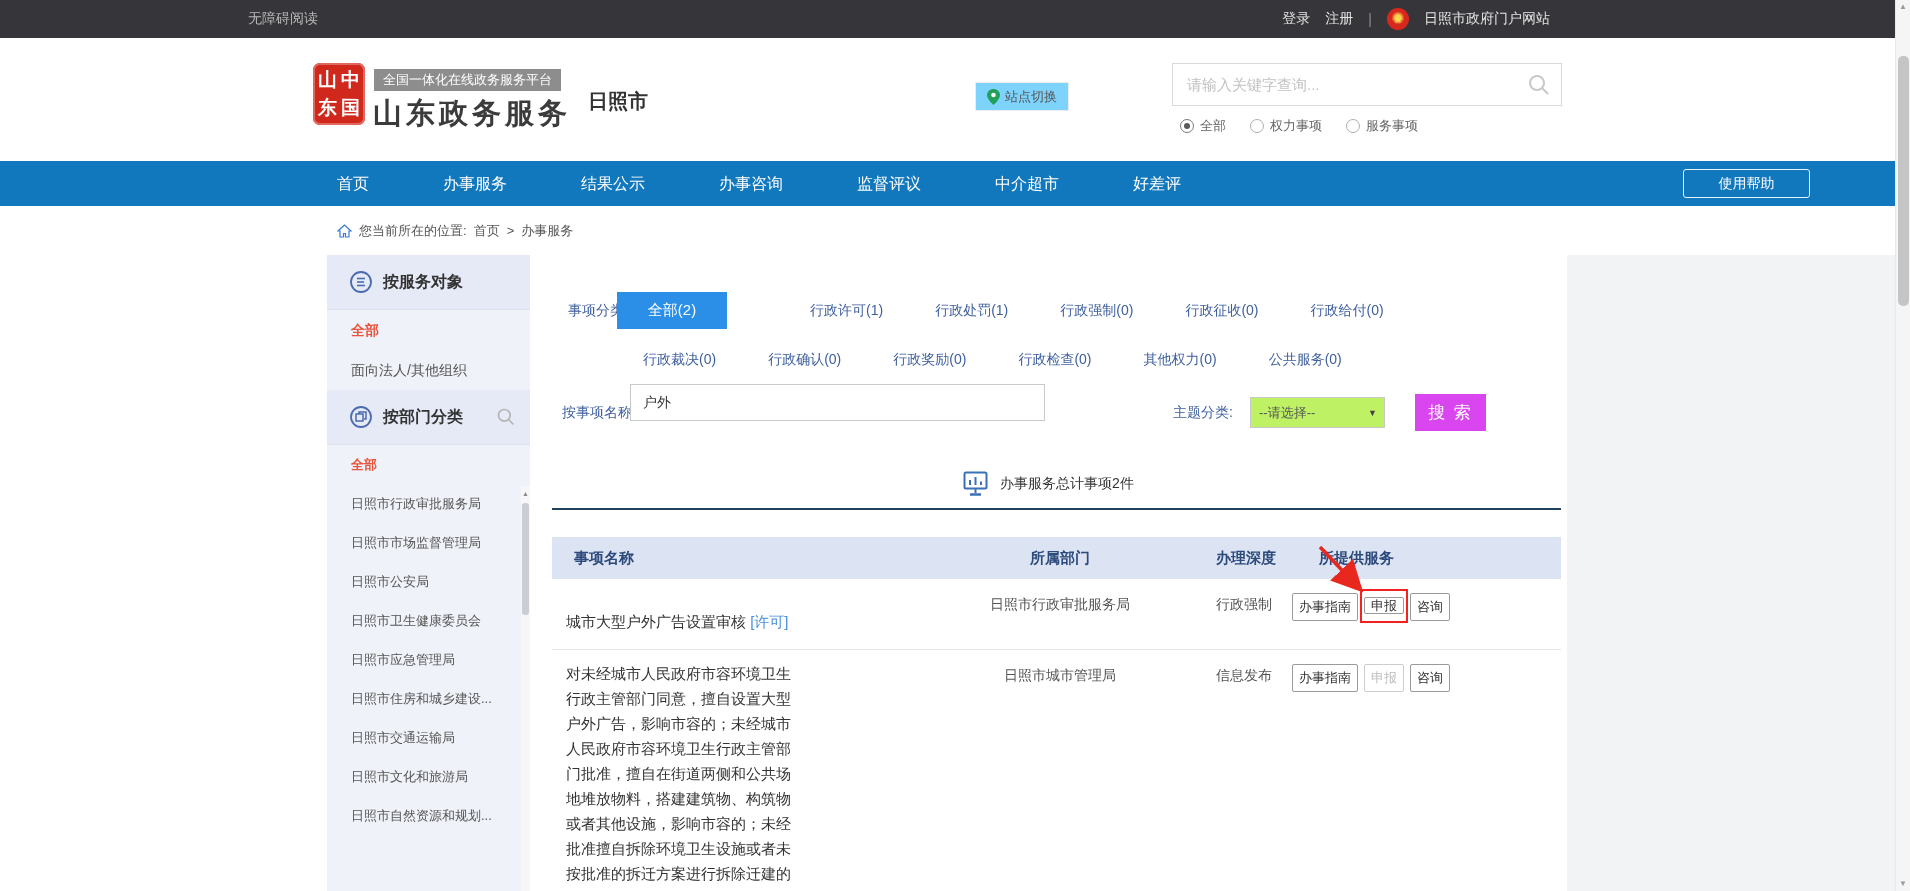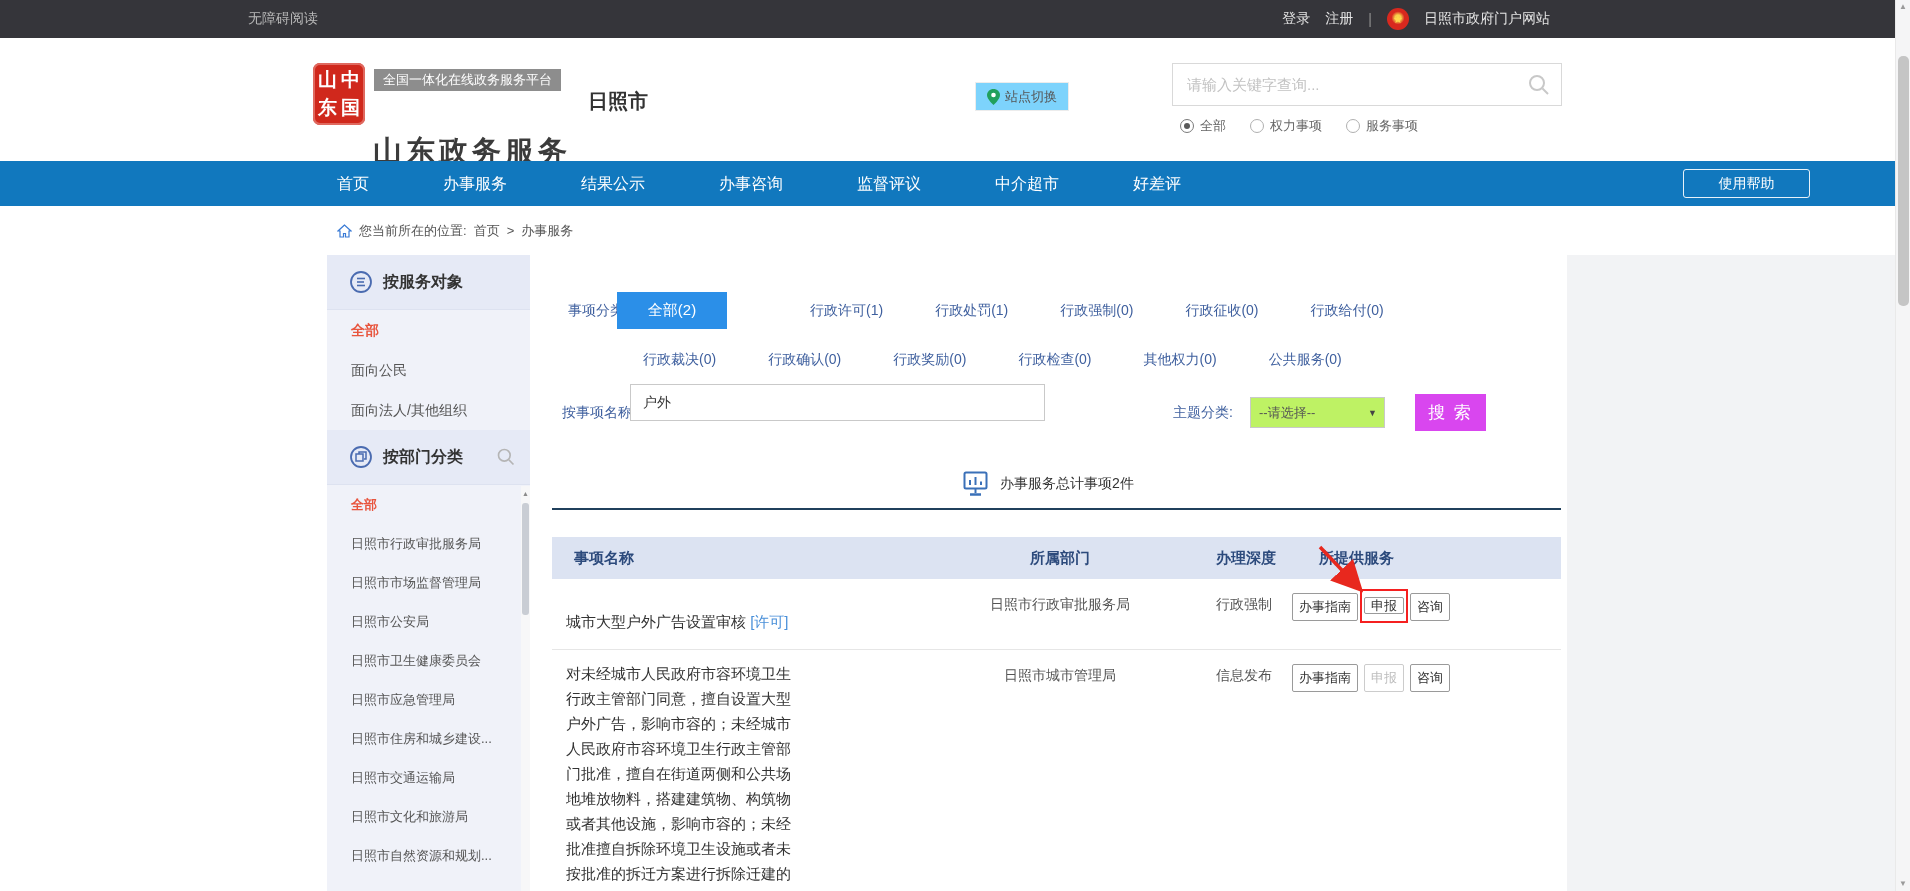--- a/index.html
+++ b/index.html
@@ -9,21 +9,21 @@
   .topbar { height:38px; background:#35353a; display:flex; align-items:center; font-size:14px; }
   .tb-access { margin-left:248px; color:#b9b9b9; }
   .tb-right { margin-left:auto; margin-right:360px; display:flex; align-items:center; gap:15px; color:#e3e3e3; }
   .tb-sep { color:#8f8f8f; }
   .emblem { width:22px; height:22px; border-radius:50%; background:radial-gradient(circle at 50% 45%, #f7d04b 18%, #d8281e 40%); display:flex; align-items:center; justify-content:center; color:#ffd84d; font-size:11px; }
 
   
   .header { height:123px; background:#fff; position:relative; }
   .seal { position:absolute; left:313px; top:25px; width:52px; height:62px; background:#d0281c; border-radius:7px; display:grid; grid-template-columns:1fr 1fr; grid-template-rows:1fr 1fr; color:#fff; font-weight:bold; font-size:19px; padding:3px; text-align:center; line-height:27px; box-shadow:inset 0 0 0 2px #e0695f; }
   .badge { position:absolute; left:374px; top:31px; height:22px; line-height:22px; background:#8d8d8d; color:#fff; font-size:13px; padding:0 9px; }
-  .brand { position:absolute; left:373px; top:56px; font-size:29px; font-weight:bold; color:#3b3b3b; letter-spacing:4px;margin-top:38px; }
+  .brand { position:absolute; left:373px; top:56px; font-size:29px; font-weight:bold; color:#3b3b3b; letter-spacing:4px; }
   .city { position:absolute; left:588px; top:50px; font-size:20px; font-weight:bold; color:#333; }
   .site-switch { position:absolute; left:975px; top:44px; width:94px; height:29px; background:#7dd3fc; border:1px solid #ececec; display:flex; align-items:center; justify-content:center; gap:5px; font-size:13px; color:#555; cursor:pointer; }
   .searchbox { position:absolute; left:1172px; top:25px; width:390px; height:43px; border:1px solid #d9d9d9; display:flex; align-items:center; background:#fff; }
   .searchbox input { border:0; outline:none; flex:1; font-size:15px; color:#333; padding-left:14px; font-family:inherit; }
   .searchbox input::placeholder { color:#c2c2c2; }
   .mag { margin-right:10px; }
   .scopes { position:absolute; left:1180px; top:79px; display:flex; gap:24px; align-items:center; font-size:13px; color:#666; }
   .scope { display:flex; align-items:center; gap:6px; cursor:pointer; }
   .radio { width:14px; height:14px; border-radius:50%; border:1px solid #b0b0b0; background:#fff; position:relative; }
   .radio.sel { border-color:#7a7a7a; }
@@ -179,21 +179,20 @@
     <div class="sb-header">
       <svg width="24" height="24" viewBox="0 0 24 24">
           <circle cx="12" cy="12" r="10" fill="none" stroke="#4a6bb0" stroke-width="1.8"></circle>
           <line x1="8" y1="8.5" x2="16" y2="8.5" stroke="#4a6bb0" stroke-width="1.6"></line>
           <line x1="8" y1="12" x2="15" y2="12" stroke="#4a6bb0" stroke-width="1.6"></line>
           <line x1="8" y1="15.5" x2="16" y2="15.5" stroke="#4a6bb0" stroke-width="1.6"></line>
         </svg>
       <span>按服务对象</span>
     </div>
     <div class="sb-item active">全部</div>
-    <div class="sb-item">面向公民</div>
     <div class="sb-item">面向法人/其他组织</div>
 
     <div class="sb-header">
       <svg width="24" height="24" viewBox="0 0 24 24">
           <circle cx="12" cy="12" r="10" fill="none" stroke="#4a6bb0" stroke-width="1.8"></circle>
           <rect x="7" y="9" width="7" height="7" fill="none" stroke="#4a6bb0" stroke-width="1.5"></rect>
           <path d="M10 9V7h7v7h-2" fill="none" stroke="#4a6bb0" stroke-width="1.5"></path>
         </svg>
       <span>按部门分类</span>
       <svg class="sb-mag" width="20" height="20" viewBox="0 0 24 24">

